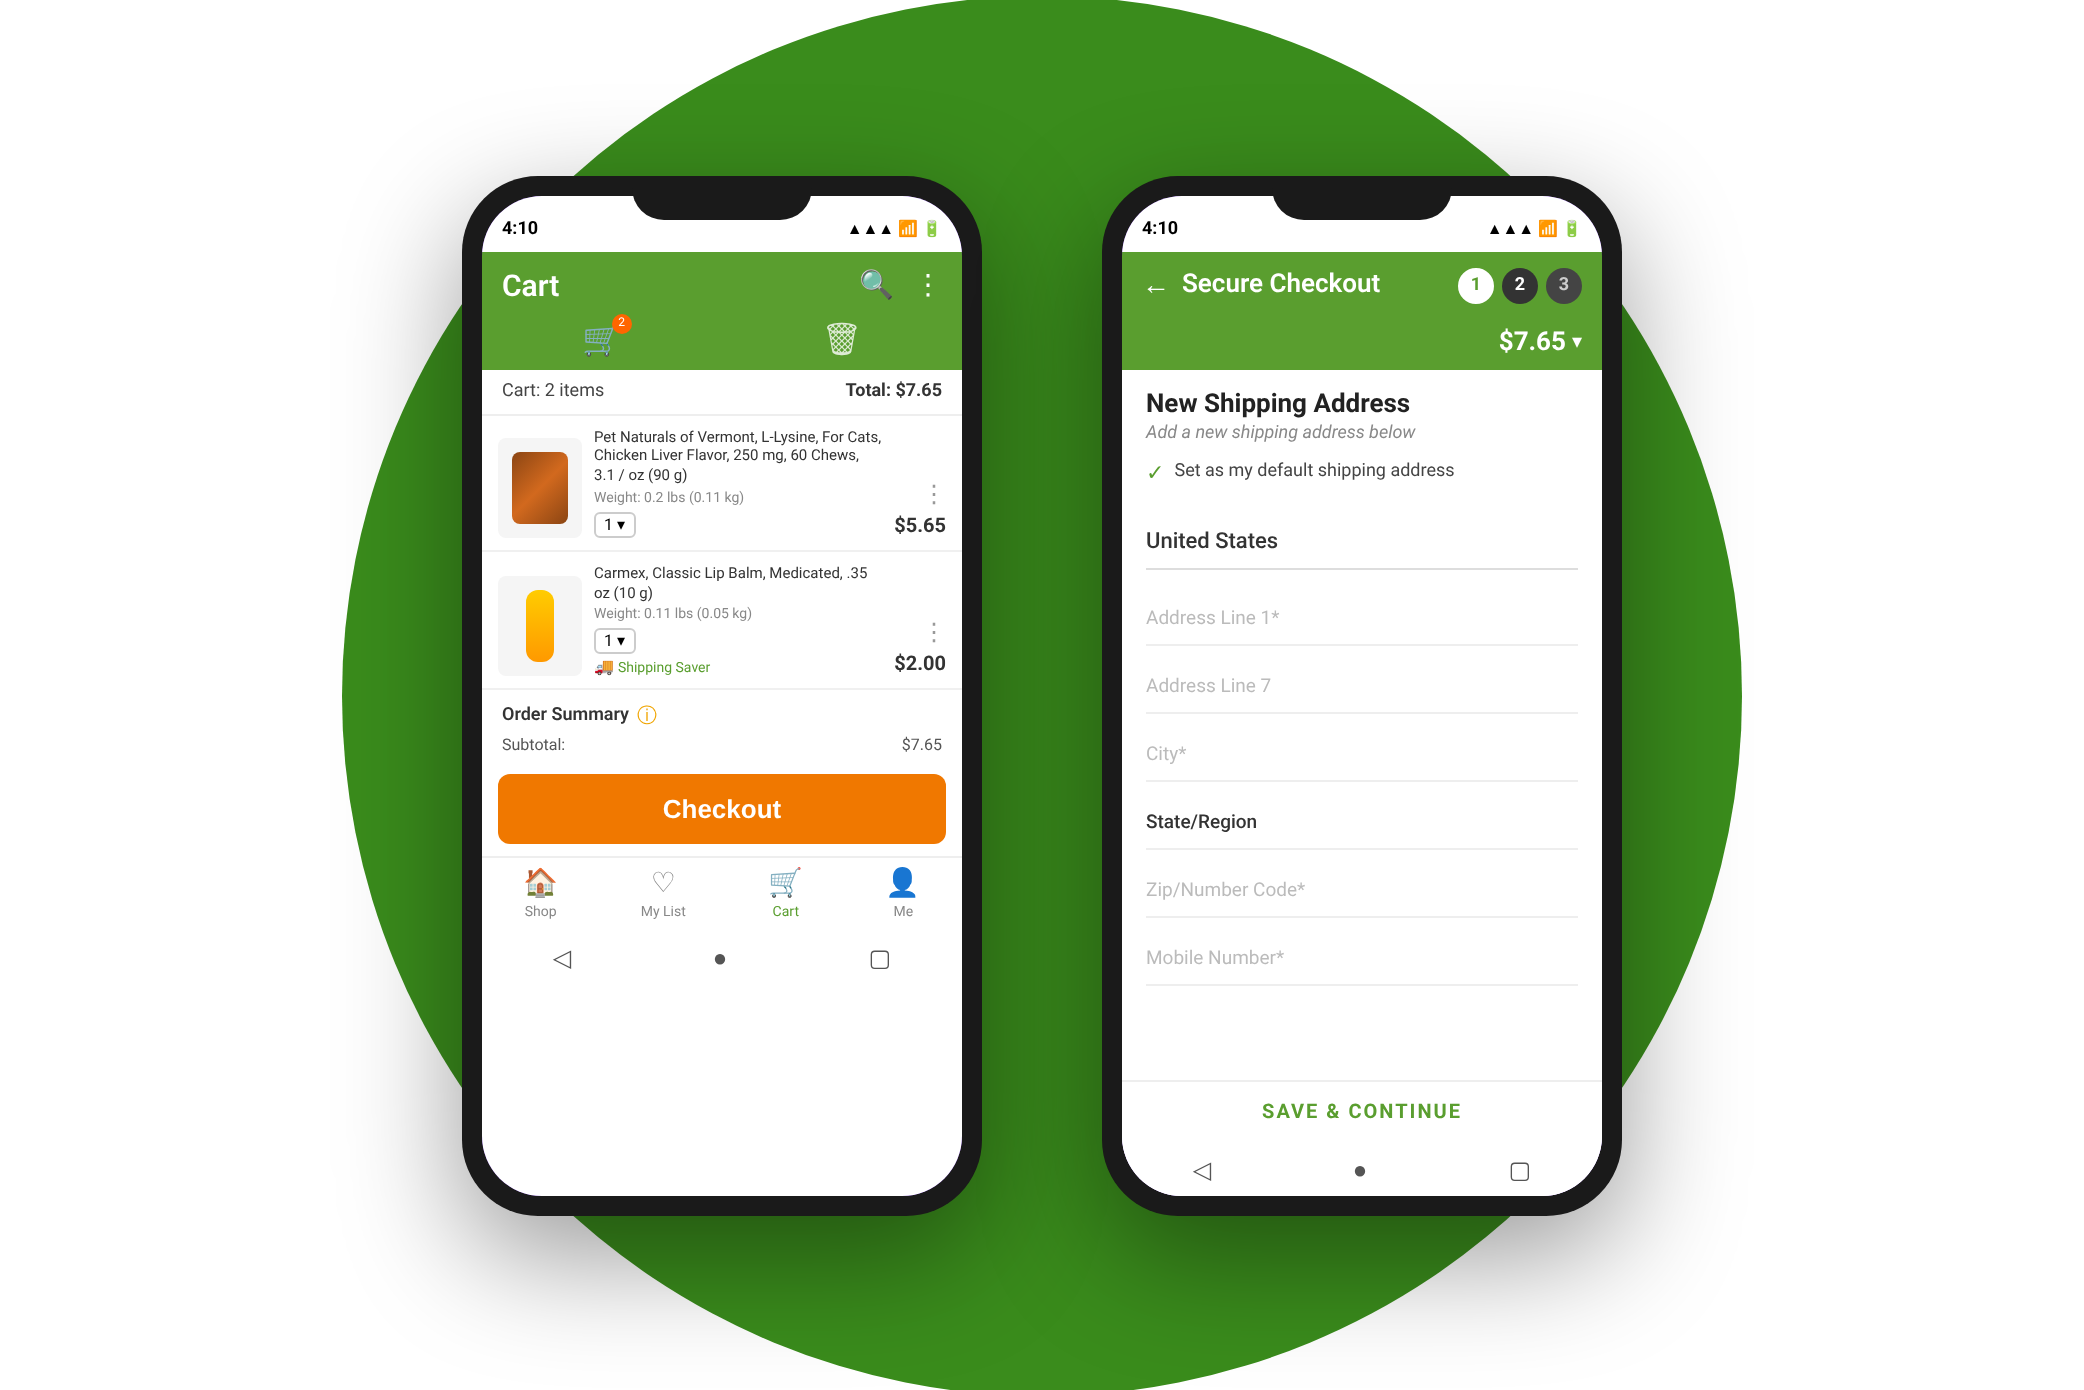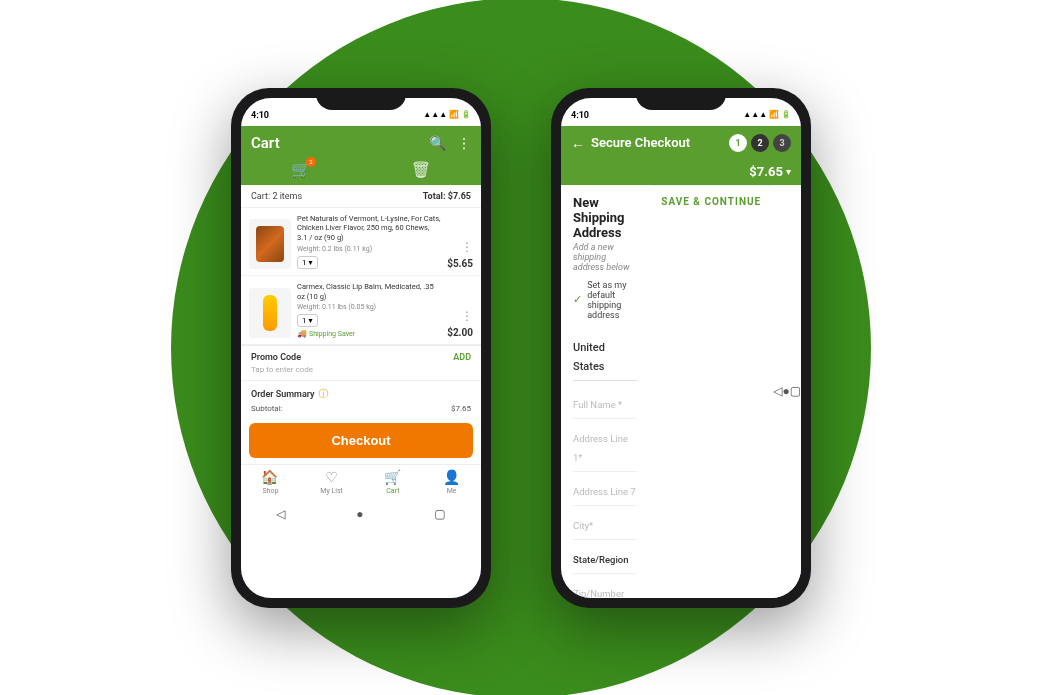--- a/index.html
+++ b/index.html
@@ -318,21 +318,21 @@
       gap: 3px;
     }
     .checkout-price { color: #fff; font-size: 13px; font-weight: 700; }
     .chevron-down { color: #fff; font-size: 10px; }
 
     .checkout-content {
       flex: 1;
       overflow: hidden;
       background: #fff;
       display: flex;
-      flex-direction: row;
+      flex-direction: column;
     }
 
     .address-section {
       padding: 10px 12px 0 12px;
       flex: 1;
     }
 
     .address-title { font-size: 13px; font-weight: 700; color: #222; margin-bottom: 2px; }
     .address-subtitle { font-size: 9px; color: #888; margin-bottom: 8px; font-style: italic; }
 
@@ -460,27 +460,20 @@
                 <span style="color:#5a9e2f; font-size:8px;">🚚</span>
                 <span>Shipping Saver</span>
               </div>
             </div>
             <div class="item-right">
               <span class="item-menu">⋮</span>
               <span class="item-price">$2.00</span>
             </div>
           </div>
 
-          <div class="promo-section">
-            <div class="promo-header">
-              <span class="promo-title">Promo Code</span>
-              <span class="promo-add">ADD</span>
-            </div>
-            <div class="promo-input">Tap to enter code</div>
-          </div>
 
           <div class="order-summary">
             <div class="order-summary-header">
               <span class="order-summary-title">Order Summary</span>
               <span class="order-summary-info">ⓘ</span>
             </div>
             <div class="subtotal-row">
               <span class="subtotal-label">Subtotal:</span>
               <span class="subtotal-value">$7.65</span>
             </div>
@@ -555,23 +548,20 @@
 
             <div class="default-checkbox">
               <span class="check-icon">✓</span>
               <span class="default-label">Set as my default shipping address</span>
             </div>
 
             <div class="country-selector">
               <span class="country-text">United States</span>
             </div>
 
-            <div class="form-field">
-              <span class="field-placeholder">Full Name *</span>
-            </div>
 
             <div class="form-field">
               <span class="field-placeholder">Address Line 1*</span>
             </div>
 
             <div class="form-field">
               <span class="field-placeholder">Address Line 7</span>
             </div>
 
             <div class="form-field">

